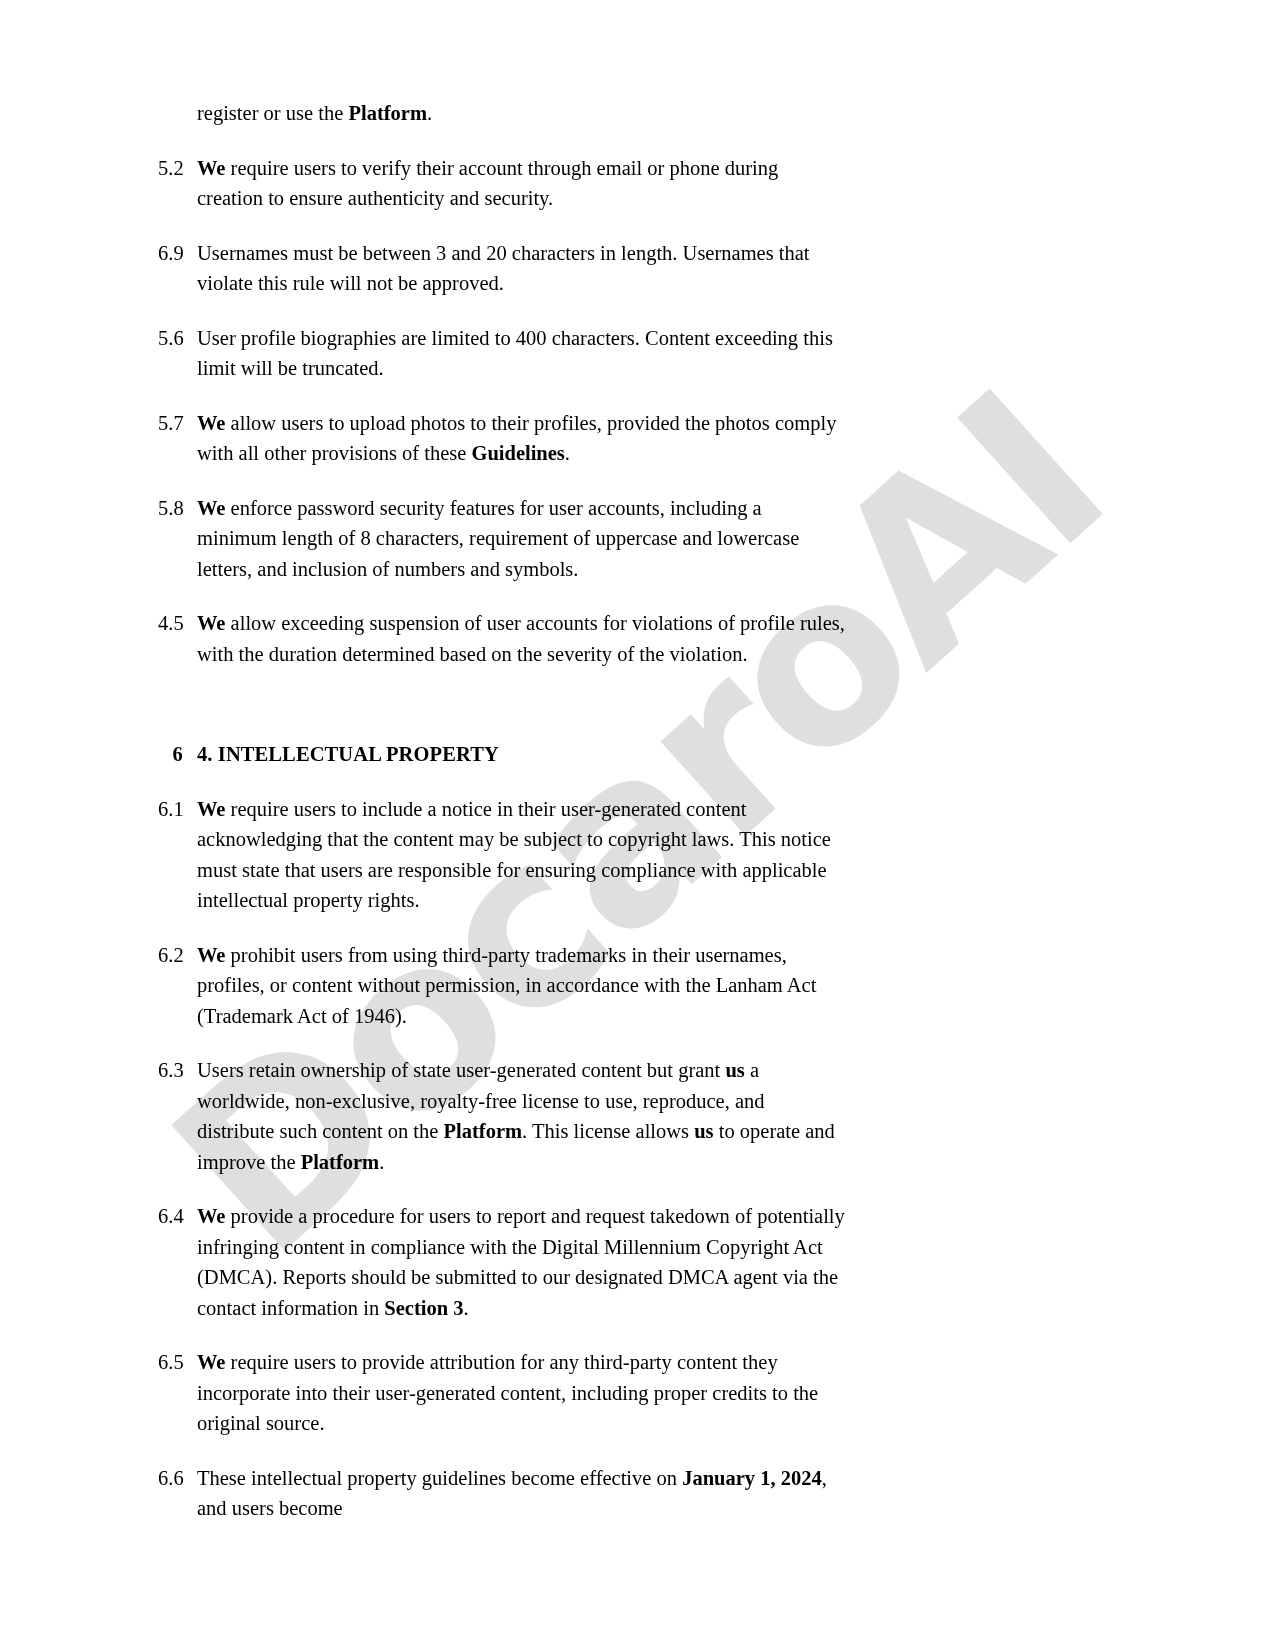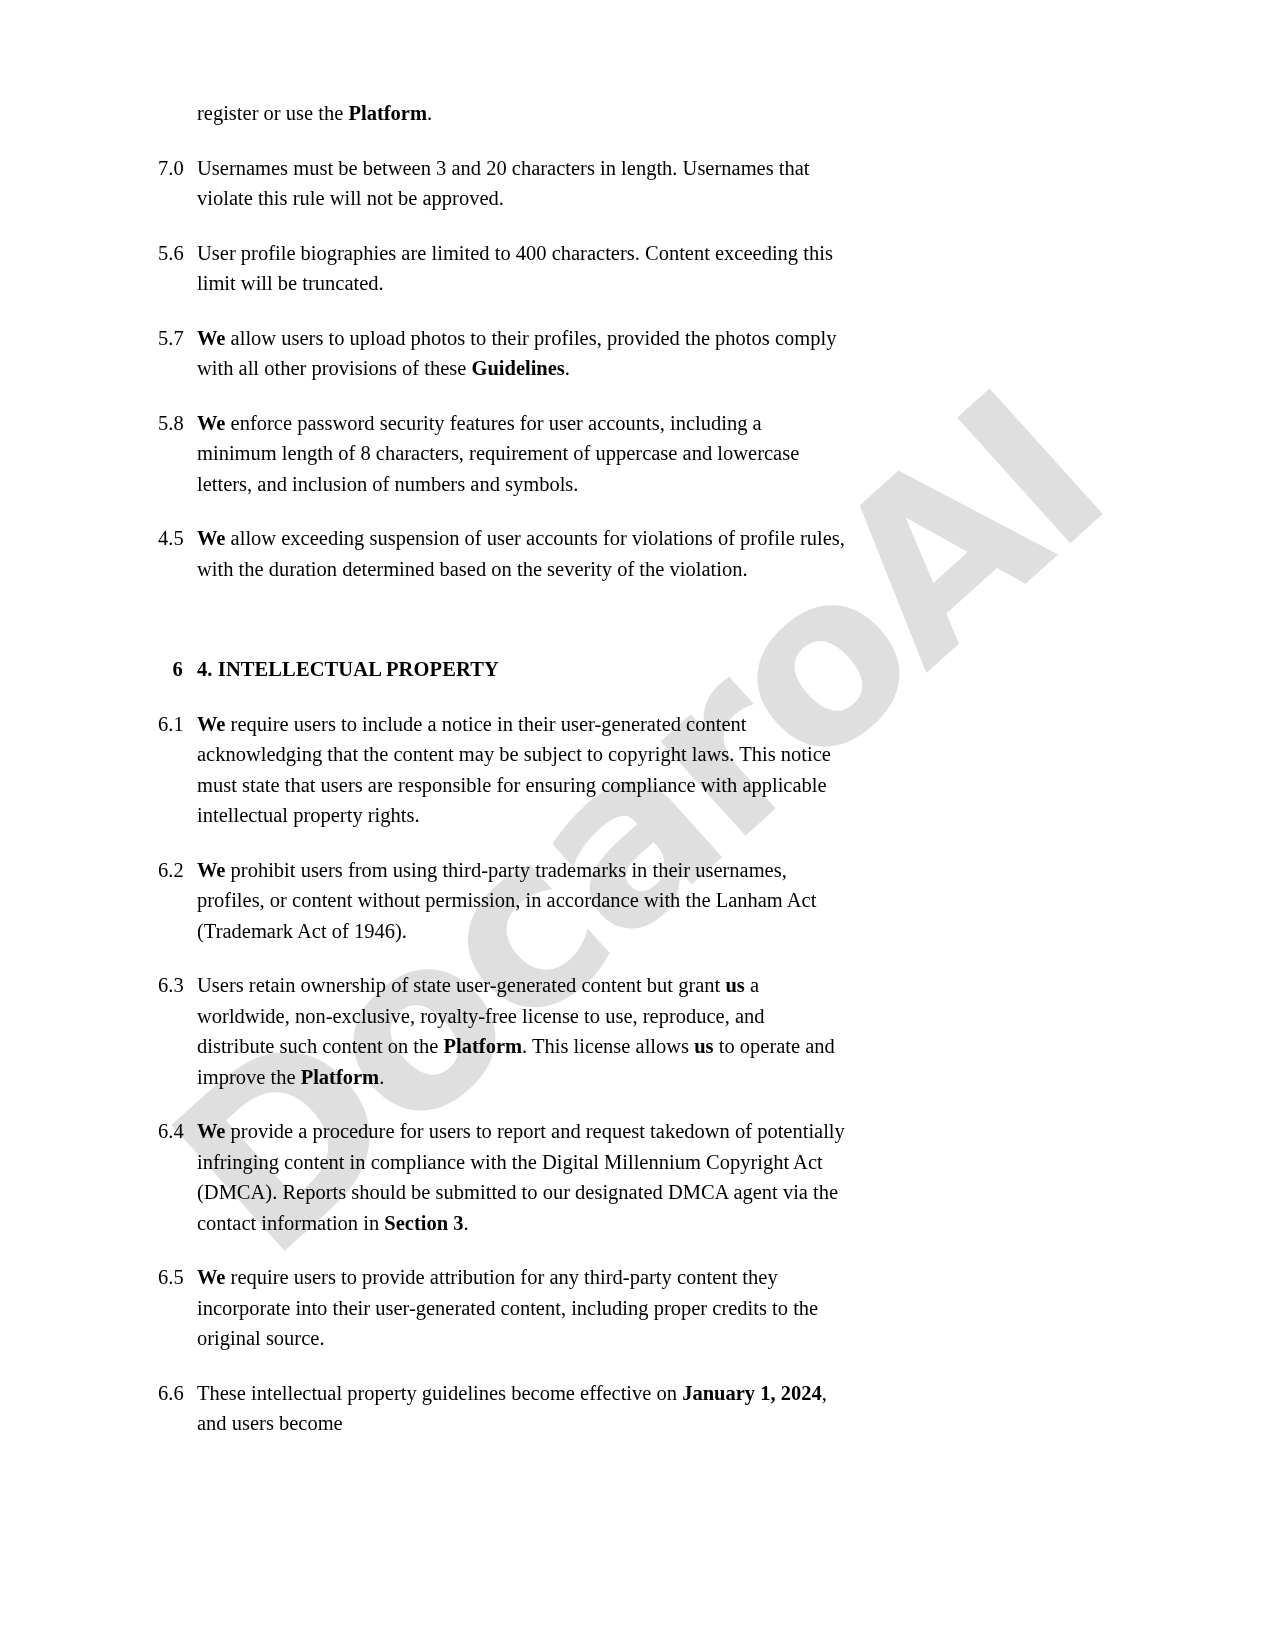--- a/index.html
+++ b/index.html
@@ -121,23 +121,27 @@
     <div class="watermark-text">DocaroAI</div>
   </div>
 
   <div class="content">
 
     <div class="clause continuation">
       <div class="clause-num"></div>
       <div class="clause-body"><span>register or use the </span><b>Platform</b><span>.</span></div>
     </div>
 
-
-    <div class="clause">
-      <div class="clause-num">7.0</div>
+    <div class="clause">
+      <div class="clause-num">5.2</div>
+      <div class="clause-body"><b>We</b><span> require users to verify their account through email or phone during creation to ensure authenticity and security.</span></div>
+    </div>
+
+    <div class="clause">
+      <div class="clause-num">6.9</div>
       <div class="clause-body"><b></b><span>Usernames must be between 3 and 20 characters in length. Usernames that violate this rule will not be approved.</span></div>
     </div>
 
 
 
     <div class="clause">
       <div class="clause-num">5.6</div>
       <div class="clause-body"><b></b><span>User profile biographies are limited to 400 characters. Content exceeding this limit will be truncated.</span></div>
     </div>
 

